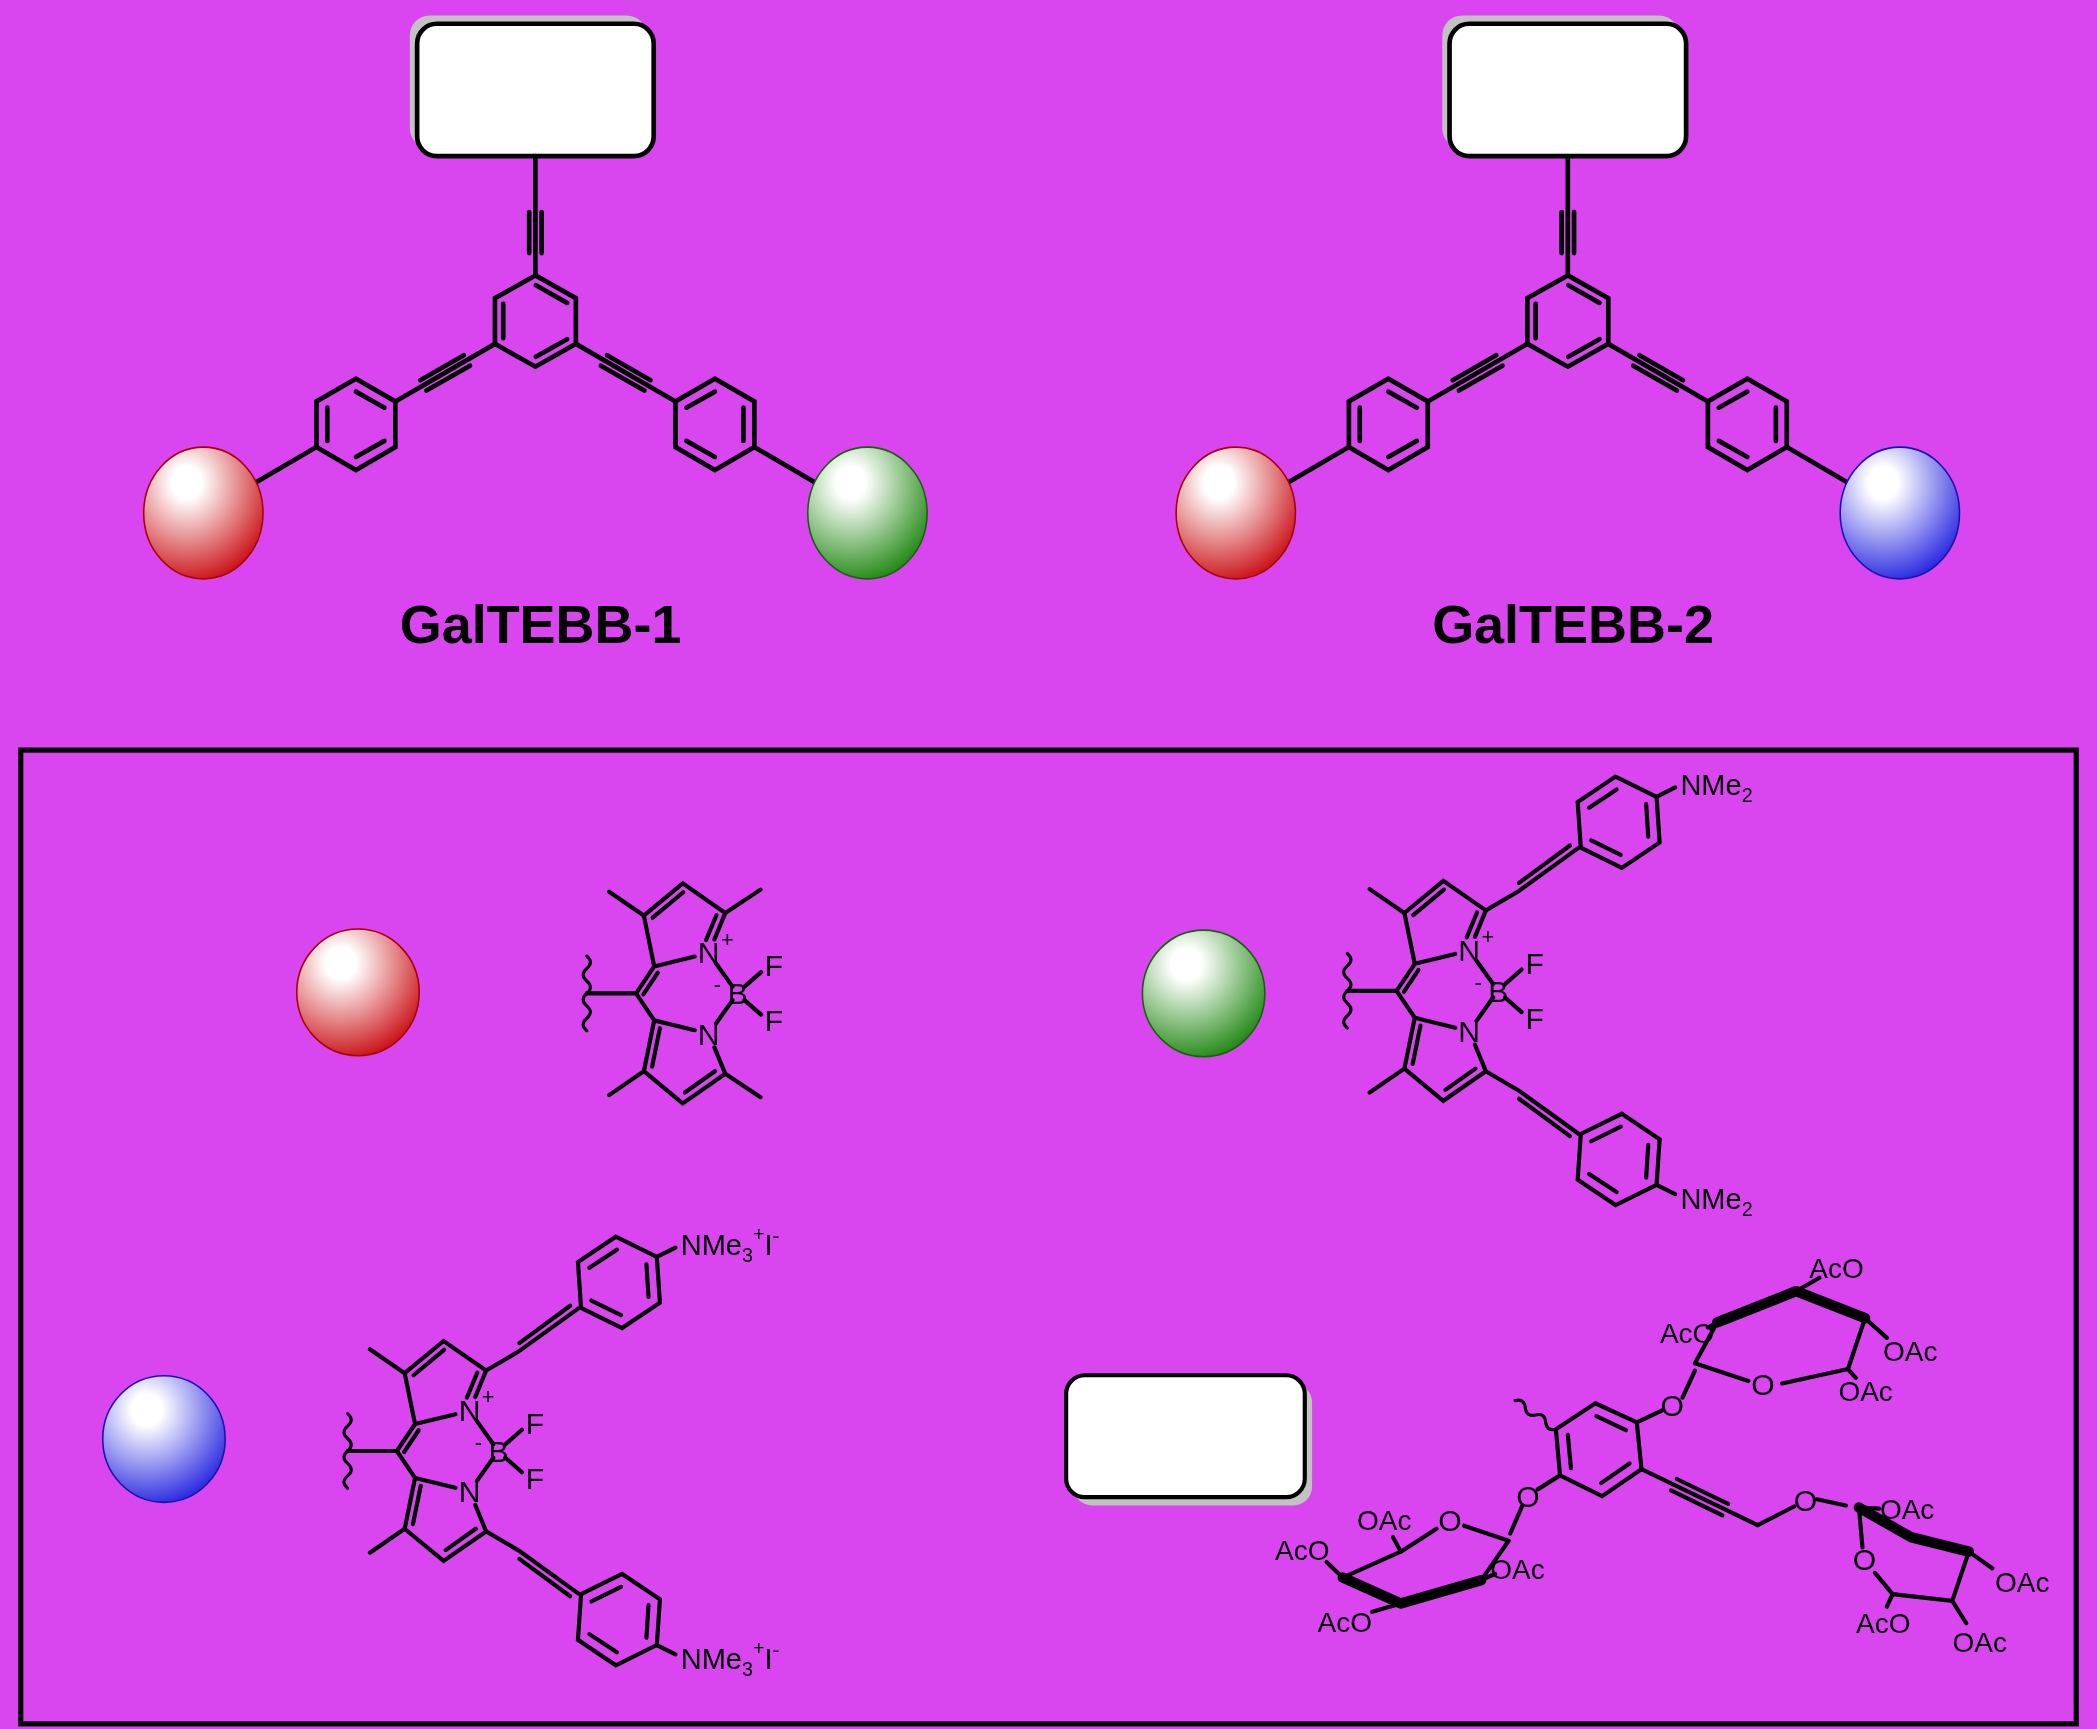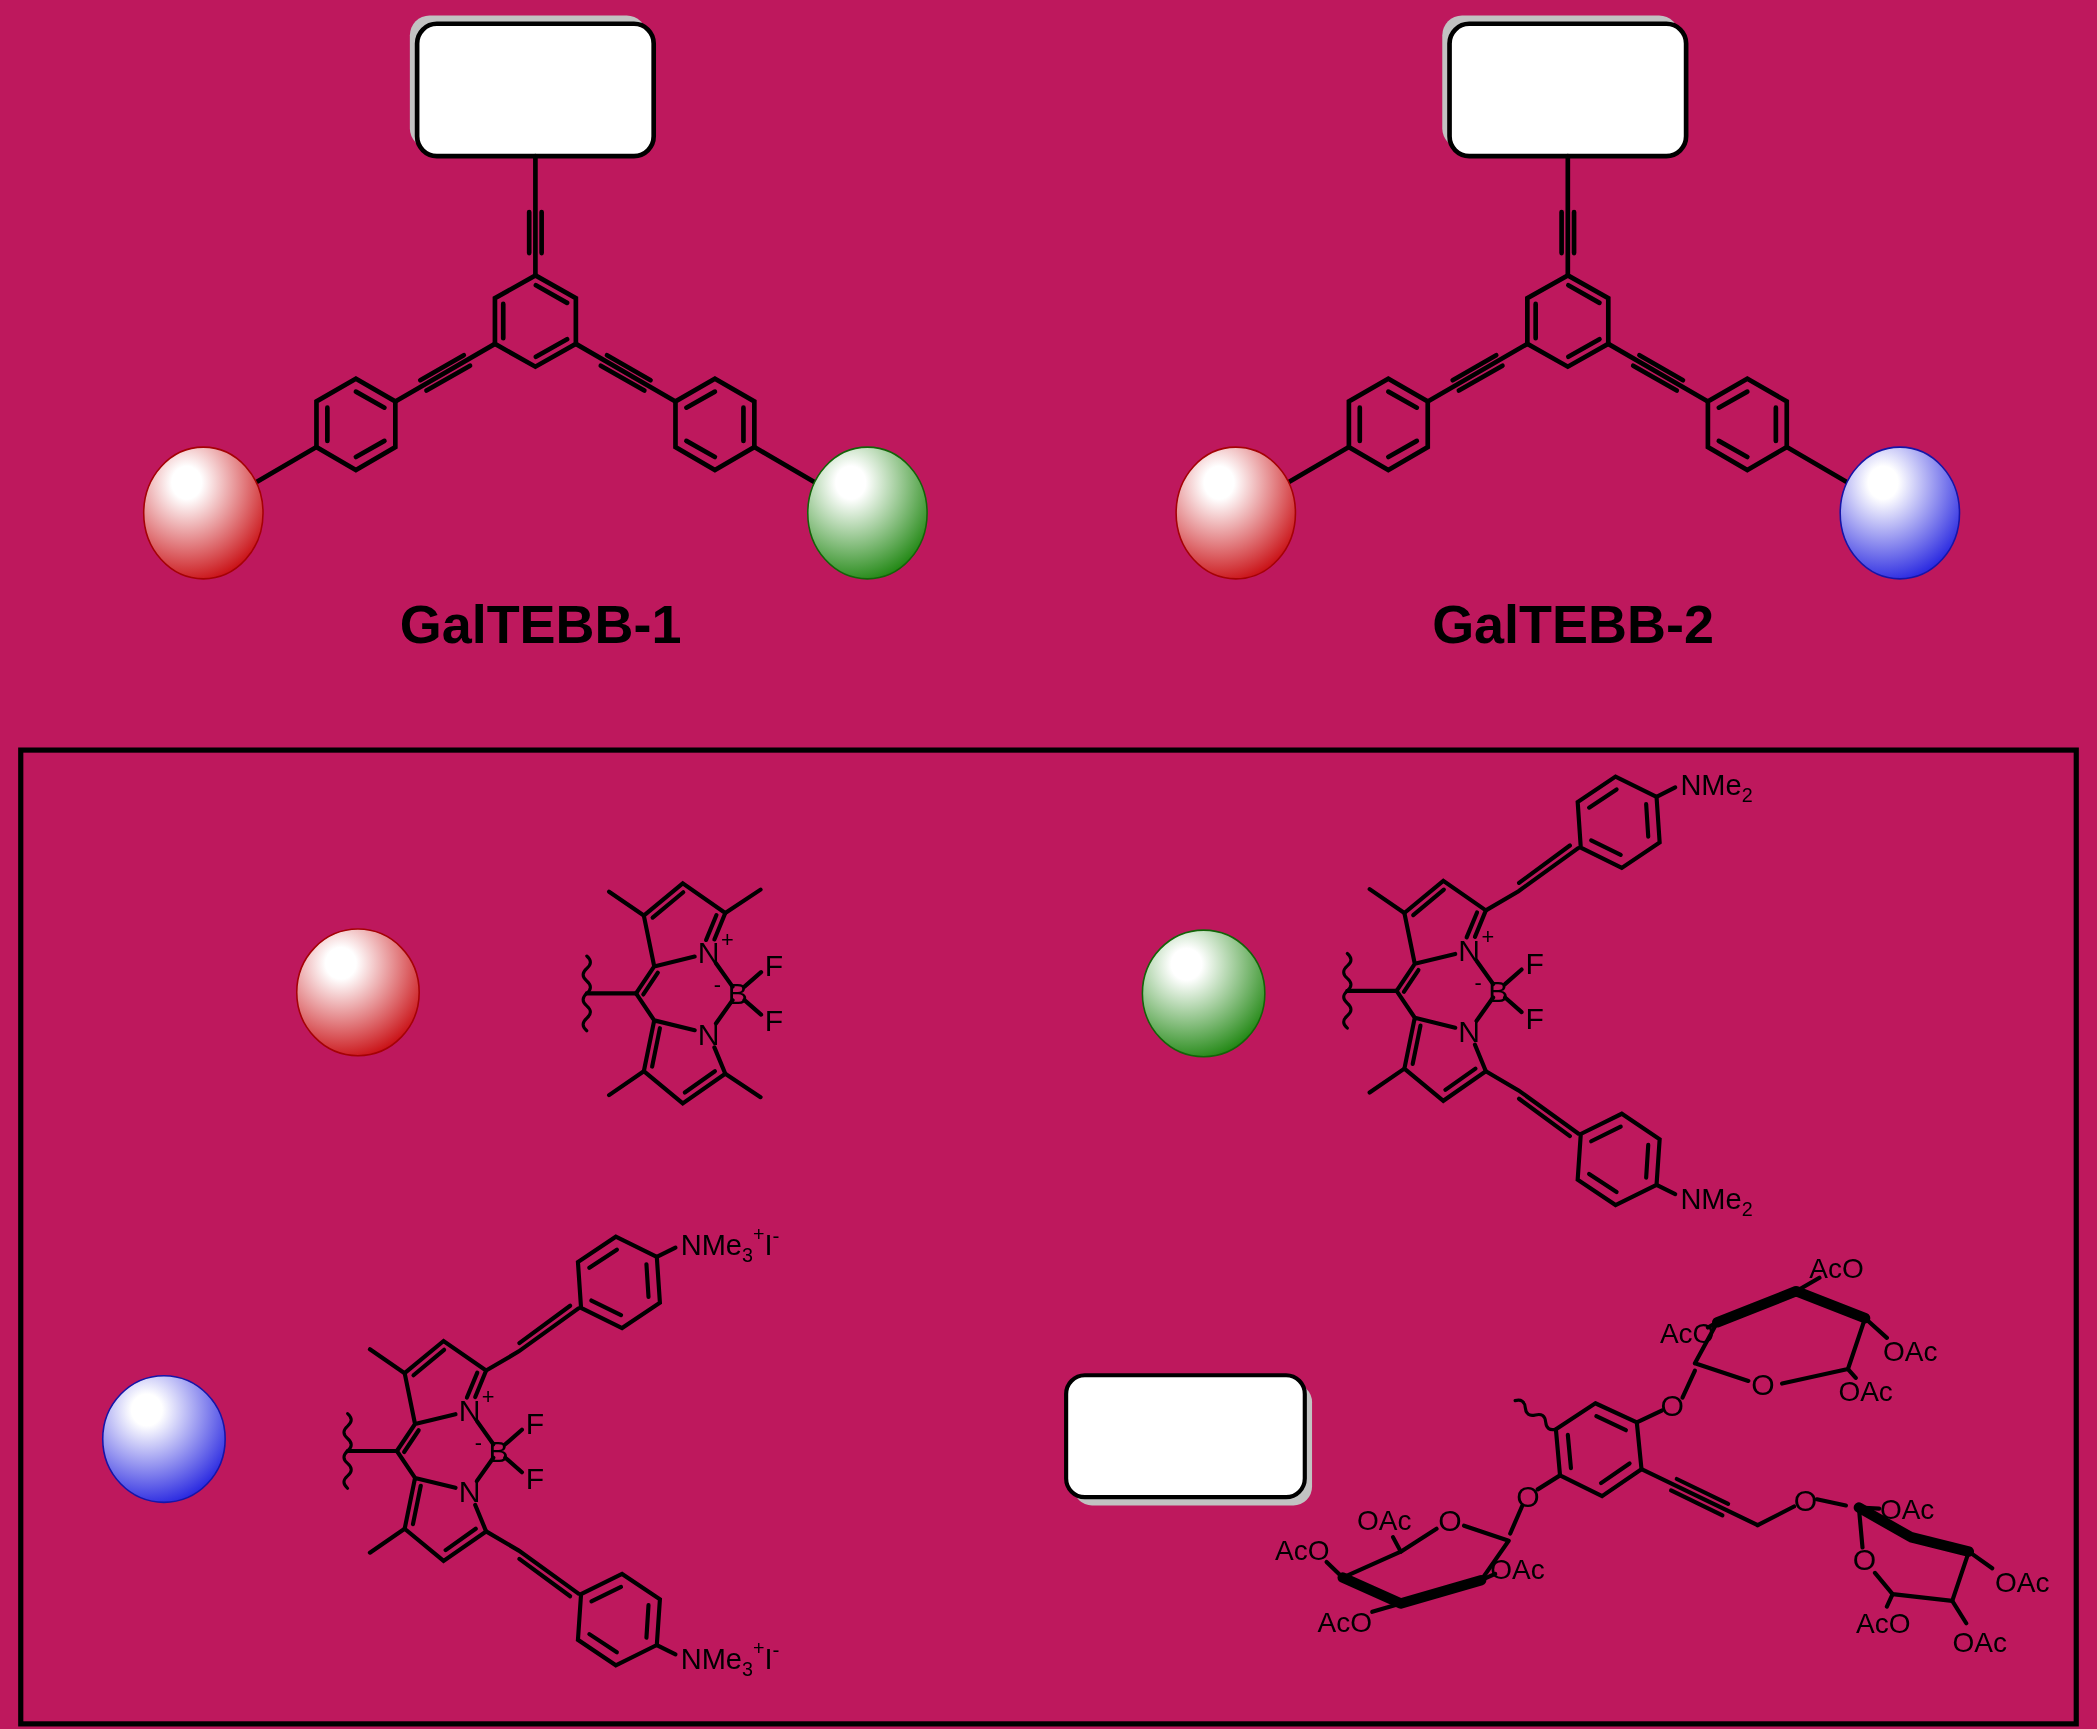--- a/index.html
+++ b/index.html
@@ -1,16 +1,16 @@
 <!DOCTYPE html>
 <html style="font-size:8.3px"><head>
 <meta charset="utf-8">
 <style>
   html,body{margin:0;padding:0;background:#ffffff;}
-  .canvas{position:relative;width:2097px;height:1730px;background:#be185d;overflow:hidden;}
+  .canvas{position:relative;width:2097px;height:1730px;background:#d946ef;overflow:hidden;}
   svg{display:block;}
   svg text{font-family:"Liberation Sans","DejaVu Sans",sans-serif;fill:#000;}
   .atom{font-size:58px;text-anchor:middle;}
   .chg{font-size:42px;text-anchor:middle;}
   .grp{font-size:54px;text-anchor:middle;}
   .nme{font-size:56px;text-anchor:start;}
   .cname{font-size:104px;font-weight:bold;text-anchor:middle;}
   .bond{stroke:#000;stroke-width:8;fill:none;stroke-linecap:round;}
   .bond9{stroke:#000;stroke-width:9;fill:none;stroke-linecap:round;}
   .wedge{stroke:#000;stroke-width:20;fill:none;stroke-linecap:round;stroke-linejoin:round;}

